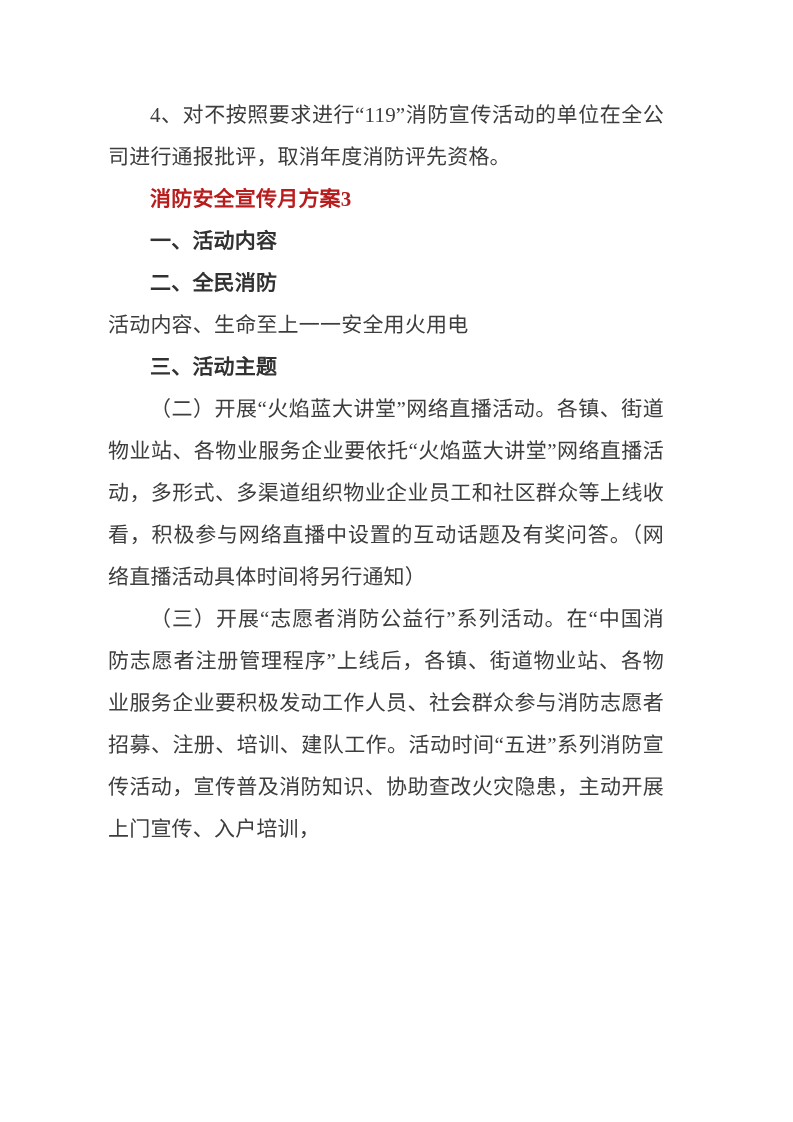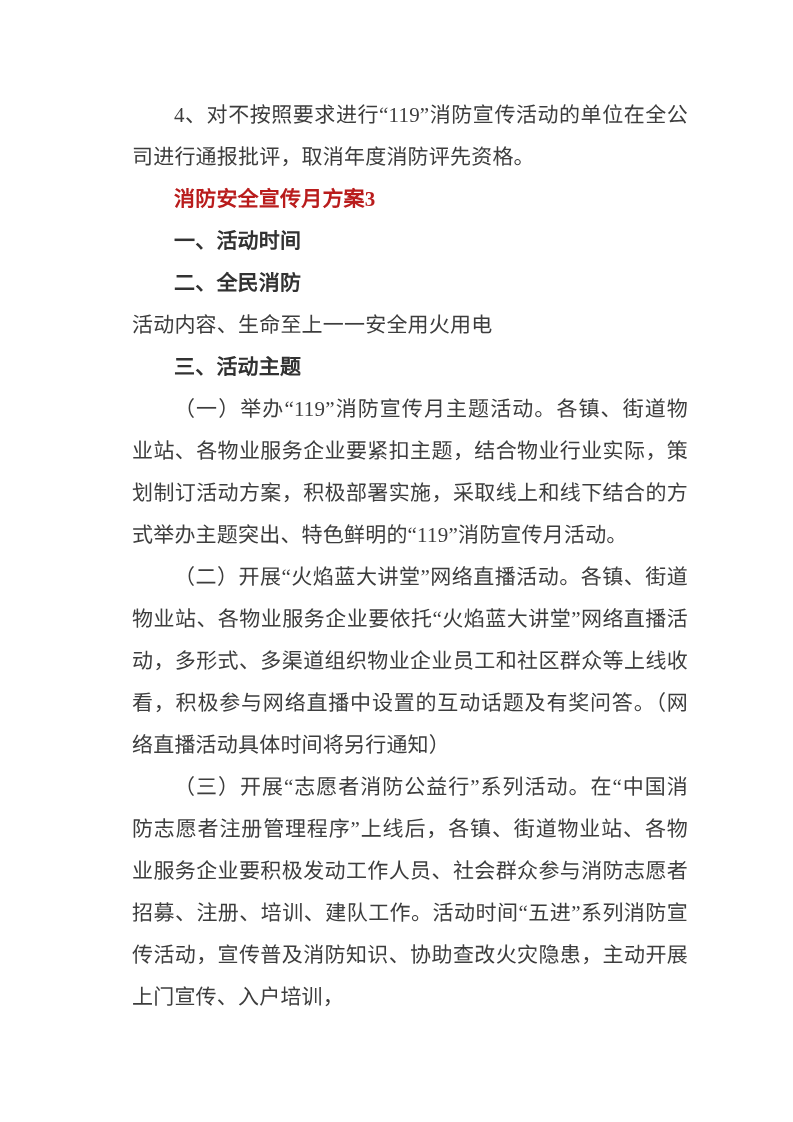--- a/index.html
+++ b/index.html
@@ -10,21 +10,21 @@
   .page {
     position: relative;
     width: 793px;
     height: 1122px;
     background: #ffffff;
     overflow: hidden;
     font-family: "Liberation Serif", "DejaVu Serif", serif;
   }
   .doc-content {
     position: absolute;
-    left: 132px;
+    left: 108px;
     top: 94px;
     width: 556px;
     font-size: 21px;
     line-height: 42px;
     color: #3d3d3d;
     text-align: justify;
     text-justify: inter-ideograph;
     letter-spacing: 0.2px;
   }
   .doc-content p {
@@ -48,21 +48,20 @@
     color: #b91c1c;
   }
 </style>
 </head>
 <body>
 
 <div class="page">
   <div class="doc-content">
     <p class="body-paragraph">4、对不按照要求进行“119”消防宣传活动的单位在全公司进行通报批评，取消年度消防评先资格。</p>
     <p class="red-heading">消防安全宣传月方案3</p>
-    <p class="section-heading">一、活动时间</p>
+    <p class="section-heading">一、活动内容</p>
     <p class="section-heading">二、全民消防</p>
     <p class="body-paragraph-flush">活动内容、生命至上一一安全用火用电</p>
     <p class="section-heading">三、活动主题</p>
-    <p class="body-paragraph">（一）举办“119”消防宣传月主题活动。各镇、街道物业站、各物业服务企业要紧扣主题，结合物业行业实际，策划制订活动方案，积极部署实施，采取线上和线下结合的方式举办主题突出、特色鲜明的“119”消防宣传月活动。</p>
     <p class="body-paragraph">（二）开展“火焰蓝大讲堂”网络直播活动。各镇、街道物业站、各物业服务企业要依托“火焰蓝大讲堂”网络直播活动，多形式、多渠道组织物业企业员工和社区群众等上线收看，积极参与网络直播中设置的互动话题及有奖问答。（网络直播活动具体时间将另行通知）</p>
     <p class="body-paragraph">（三）开展“志愿者消防公益行”系列活动。在“中国消防志愿者注册管理程序”上线后，各镇、街道物业站、各物业服务企业要积极发动工作人员、社会群众参与消防志愿者招募、注册、培训、建队工作。活动时间“五进”系列消防宣传活动，宣传普及消防知识、协助查改火灾隐患，主动开展上门宣传、入户培训，</p>
   </div>
 </div>
 
 </body></html>

